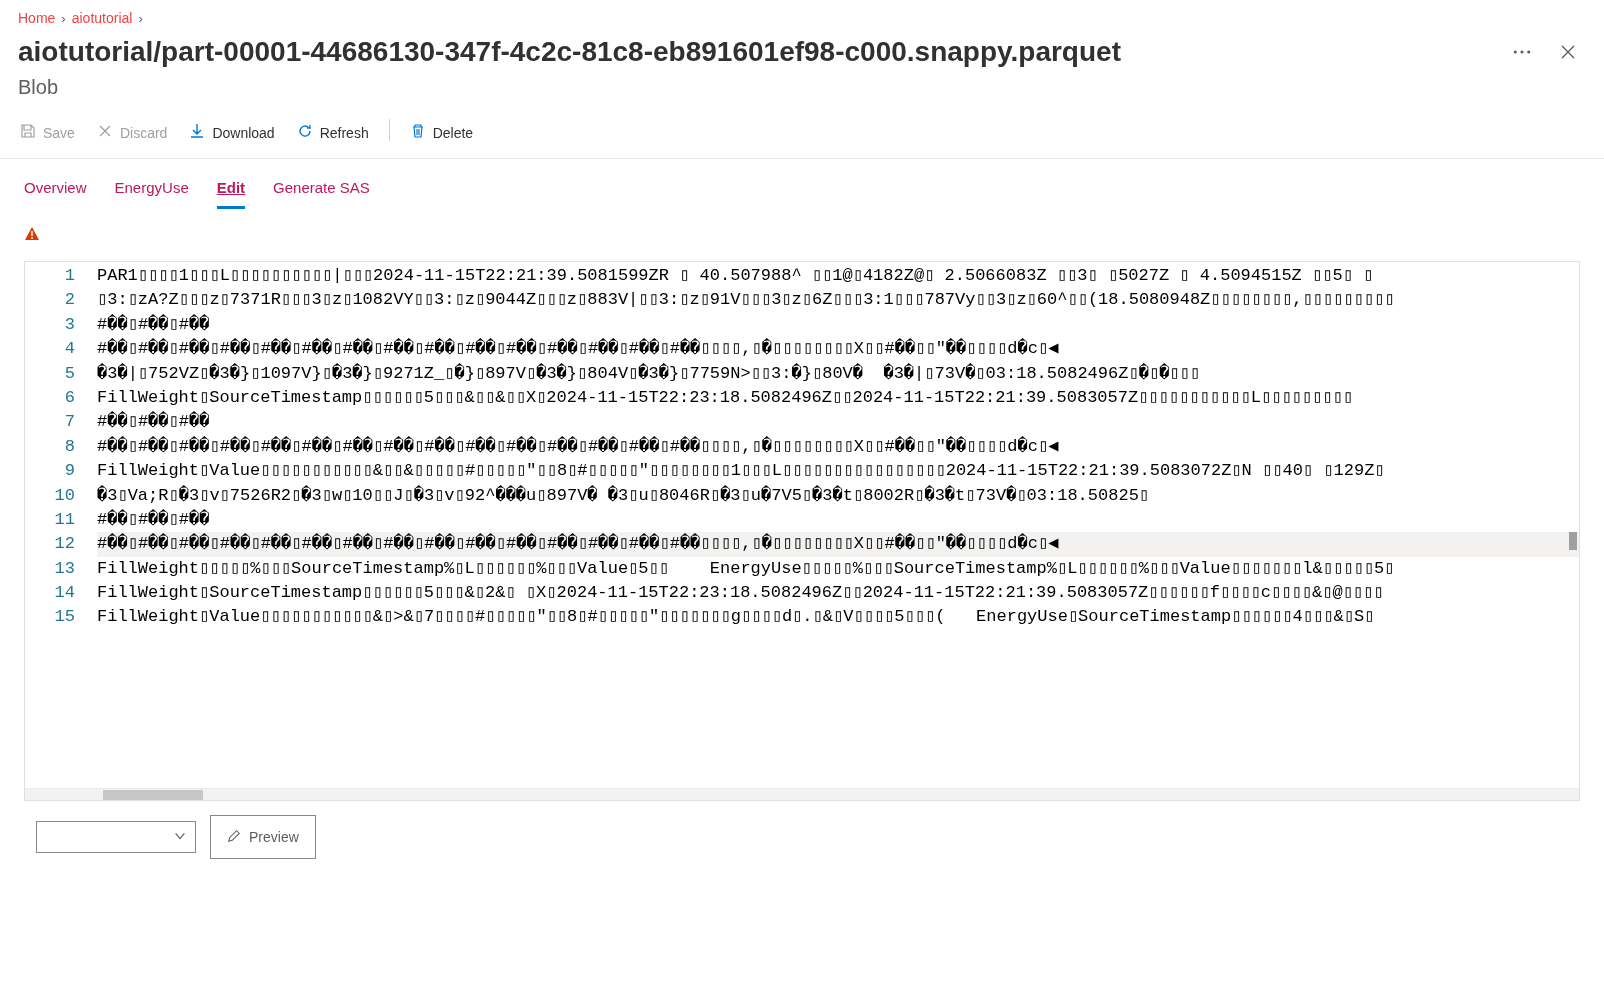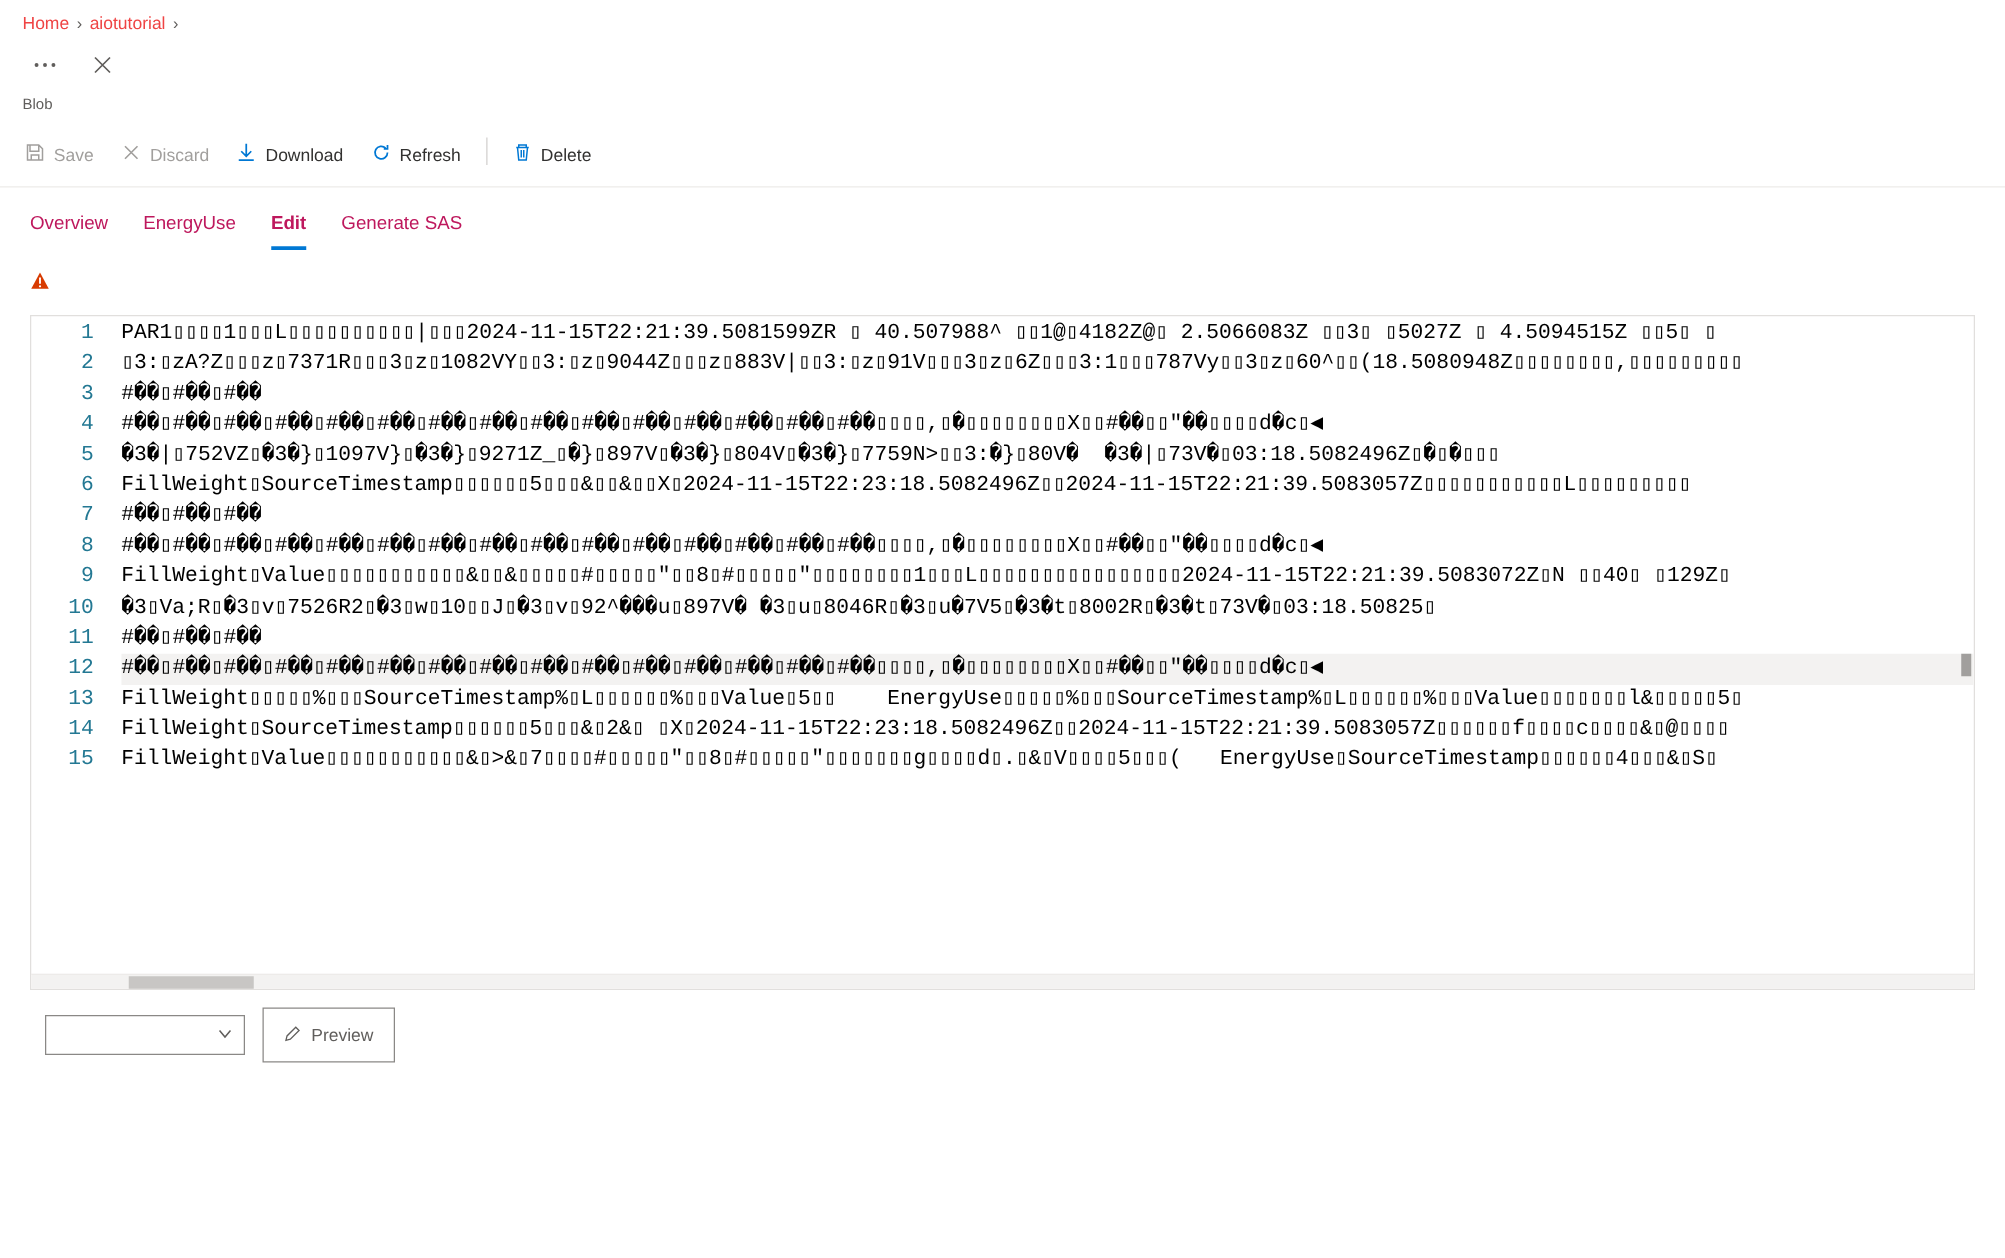--- a/index.html
+++ b/index.html
@@ -34,21 +34,21 @@
     flex: 1;
     white-space: nowrap;
     overflow: hidden;
     text-overflow: ellipsis;
   }
   .title-actions { display: flex; align-items: center; gap: 10px; }
   .title-actions .more-icon, .title-actions .close-icon {
     width: 36px; height: 36px; display:flex; align-items:center; justify-content:center;
     cursor: pointer; color: #605e5c;
   }
-  .subtitle { padding: 0 18px 14px 18px; color: #605e5c; font-size: 12px; }
+  .subtitle { padding: 0 18px 14px 18px; color: #605e5c; font-size: 20px; }
   .toolbar {
     display: flex;
     align-items: flex-start;
     gap: 18px;
     padding: 6px 22px 12px 18px;
     border-bottom: 1px solid #edebe9;
   }
   .tb-btn {
     display: flex;
     align-items: center;
@@ -69,21 +69,21 @@
     padding: 14px 24px 0 24px;
     border-bottom: 1px solid transparent;
   }
   .tab {
     padding: 6px 0 10px 0;
     font-size: 15px;
     color: #be185d;
     cursor: pointer;
     border-bottom: 3px solid transparent;
   }
-  .tab.active { border-bottom-color: #0078d4; font-weight: 600; }
+  .tab.active { border-bottom-color: #0078d4; font-weight: 600; text-decoration: underline; }
   .warning-bar {
     display: flex;
     align-items: center;
     gap: 10px;
     padding: 16px 24px 16px 24px;
     color: #323130;
     font-size: 14px;
   }
   .warning-bar .warn-icon { color: #d83b01; }
   .editor-wrap {
@@ -180,20 +180,21 @@
 <body>
 
 <nav class="breadcrumb">
   <a>Home</a>
   <span class="chev">›</span>
   <a>aiotutorial</a>
   <span class="chev">›</span>
 </nav>
 
 <div class="title-row">
+  <h1 class="page-title">aiotutorial/part-00001-44686130-347f-4c2c-81c8-eb891601ef98-c000.snappy.parquet</h1>
   <div class="title-actions">
     <div class="more-icon">
       <svg viewBox="0 0 16 4" width="18" height="18">
           <circle cx="2" cy="2" r="1.4" fill="currentColor"></circle>
           <circle cx="8" cy="2" r="1.4" fill="currentColor"></circle>
           <circle cx="14" cy="2" r="1.4" fill="currentColor"></circle>
         </svg>
     </div>
     <div class="close-icon">
       <svg viewBox="0 0 16 16" width="16" height="16">

